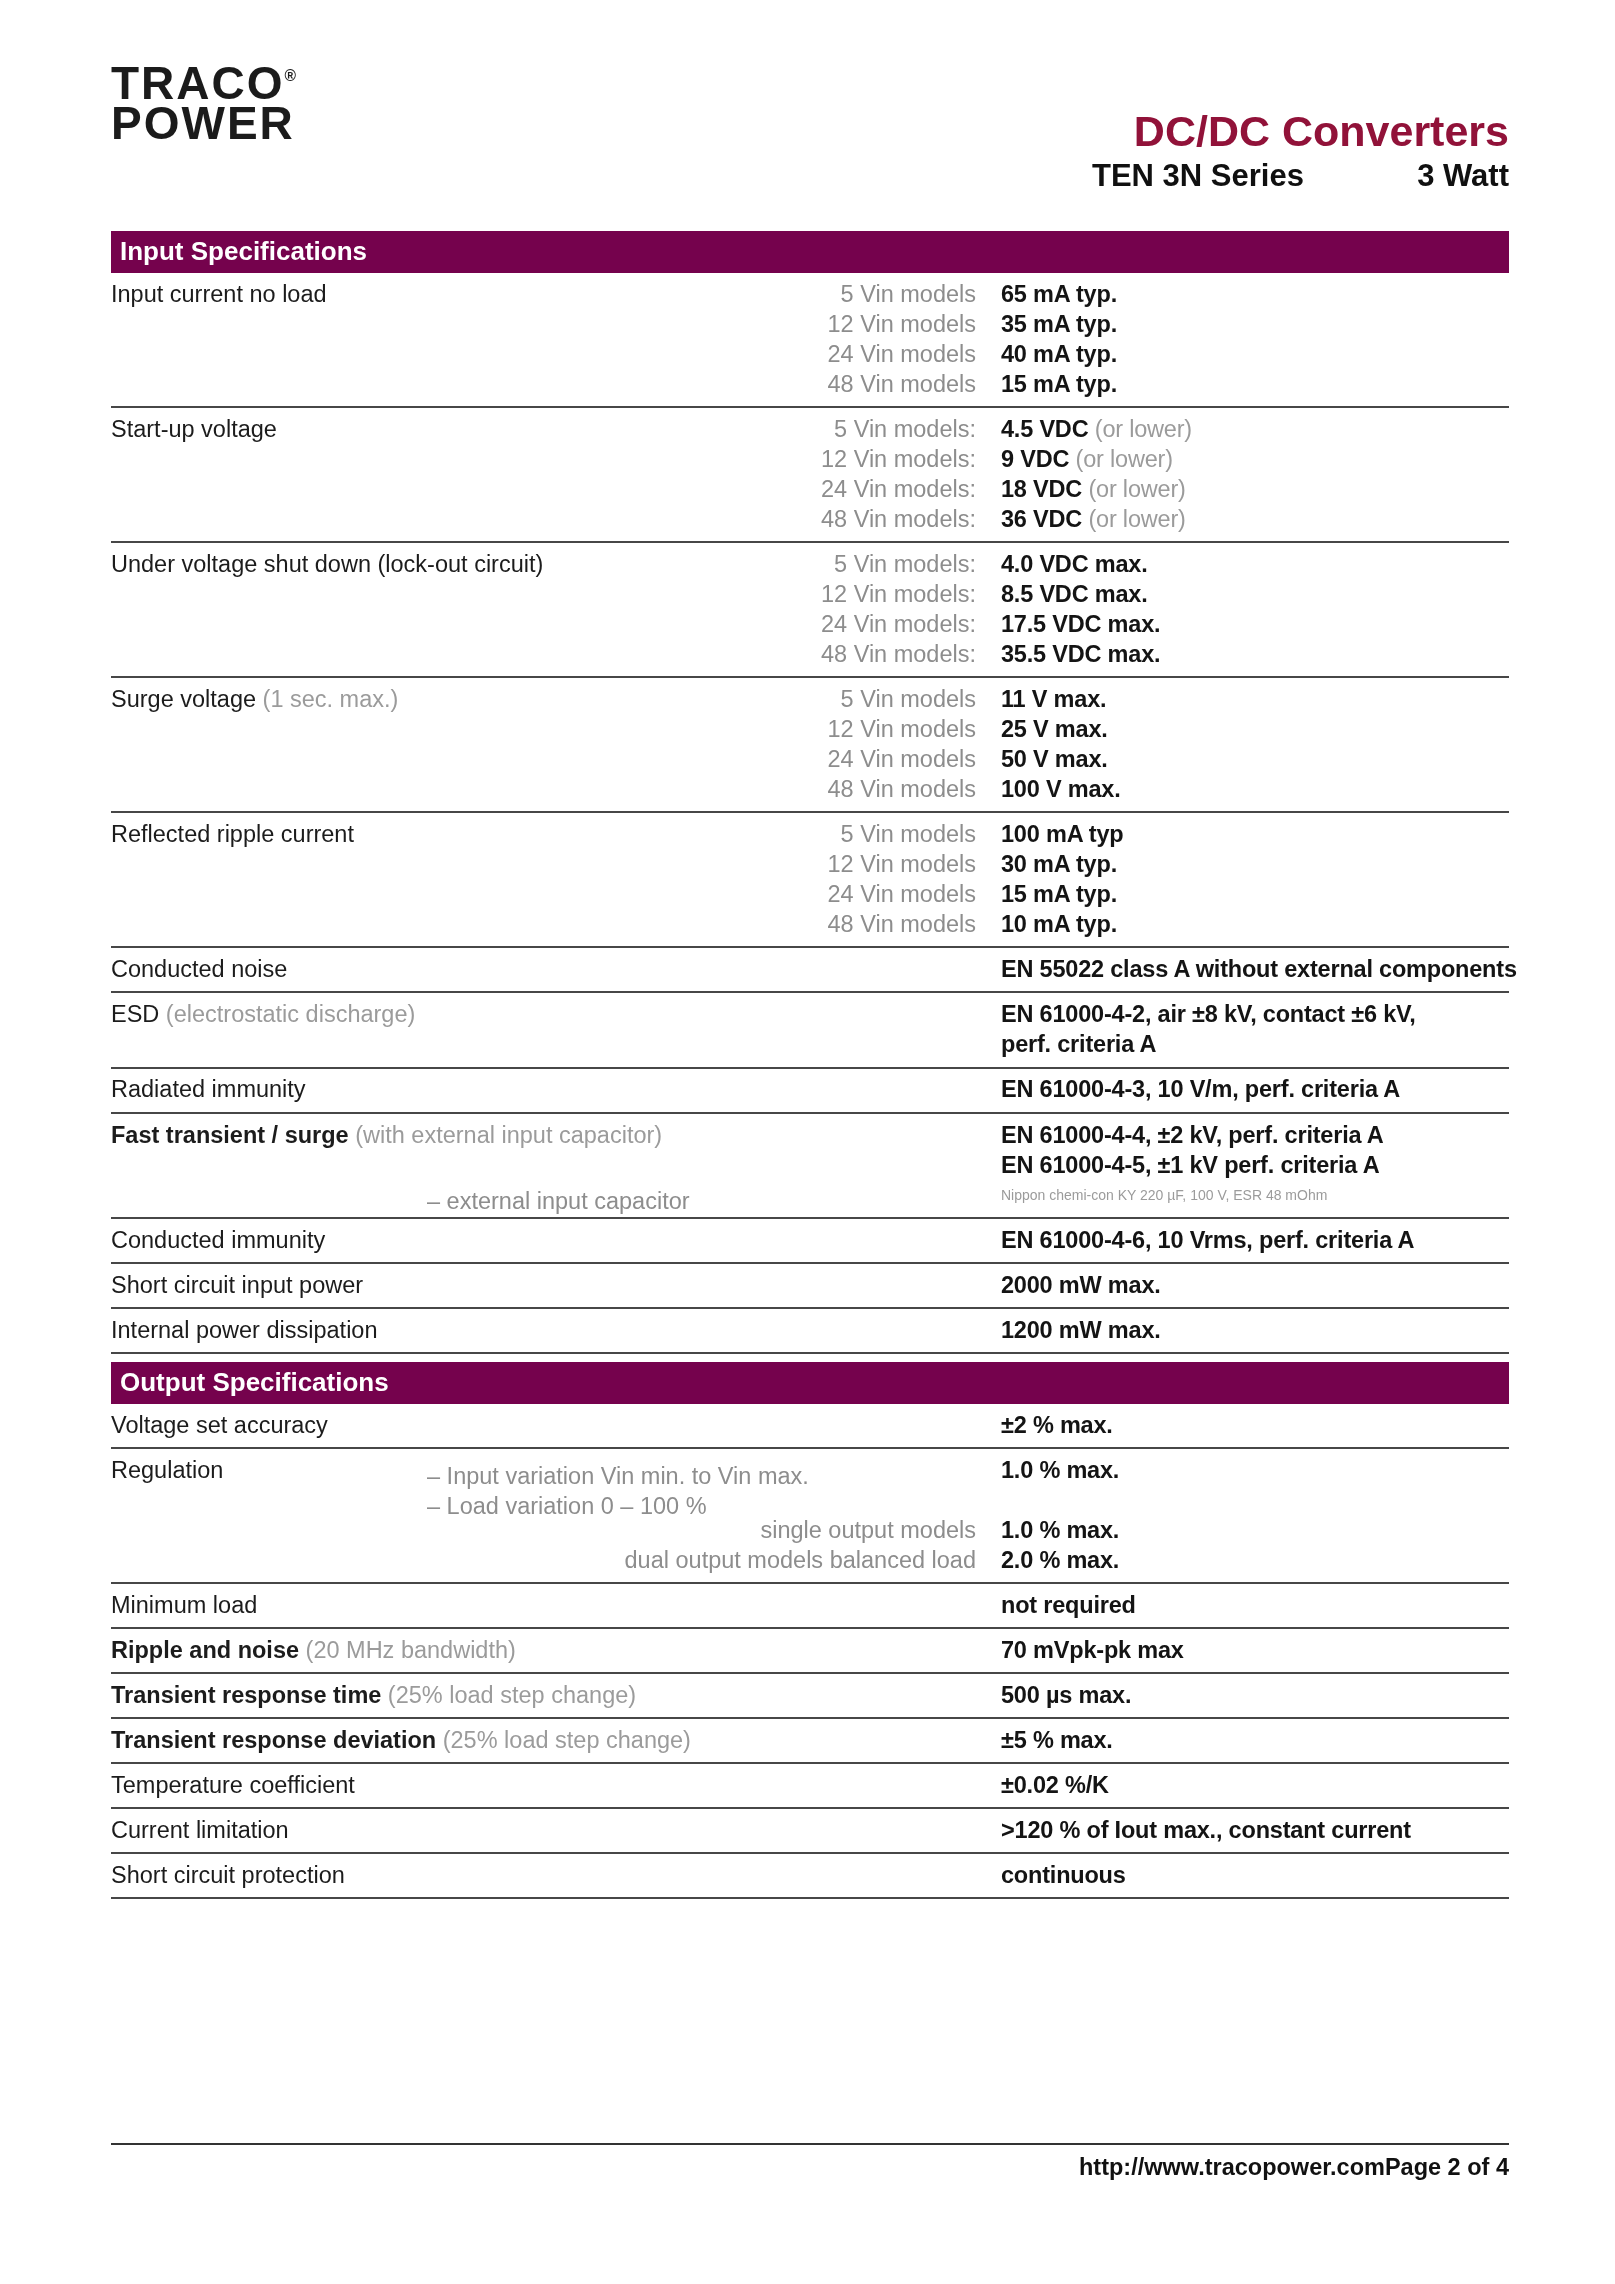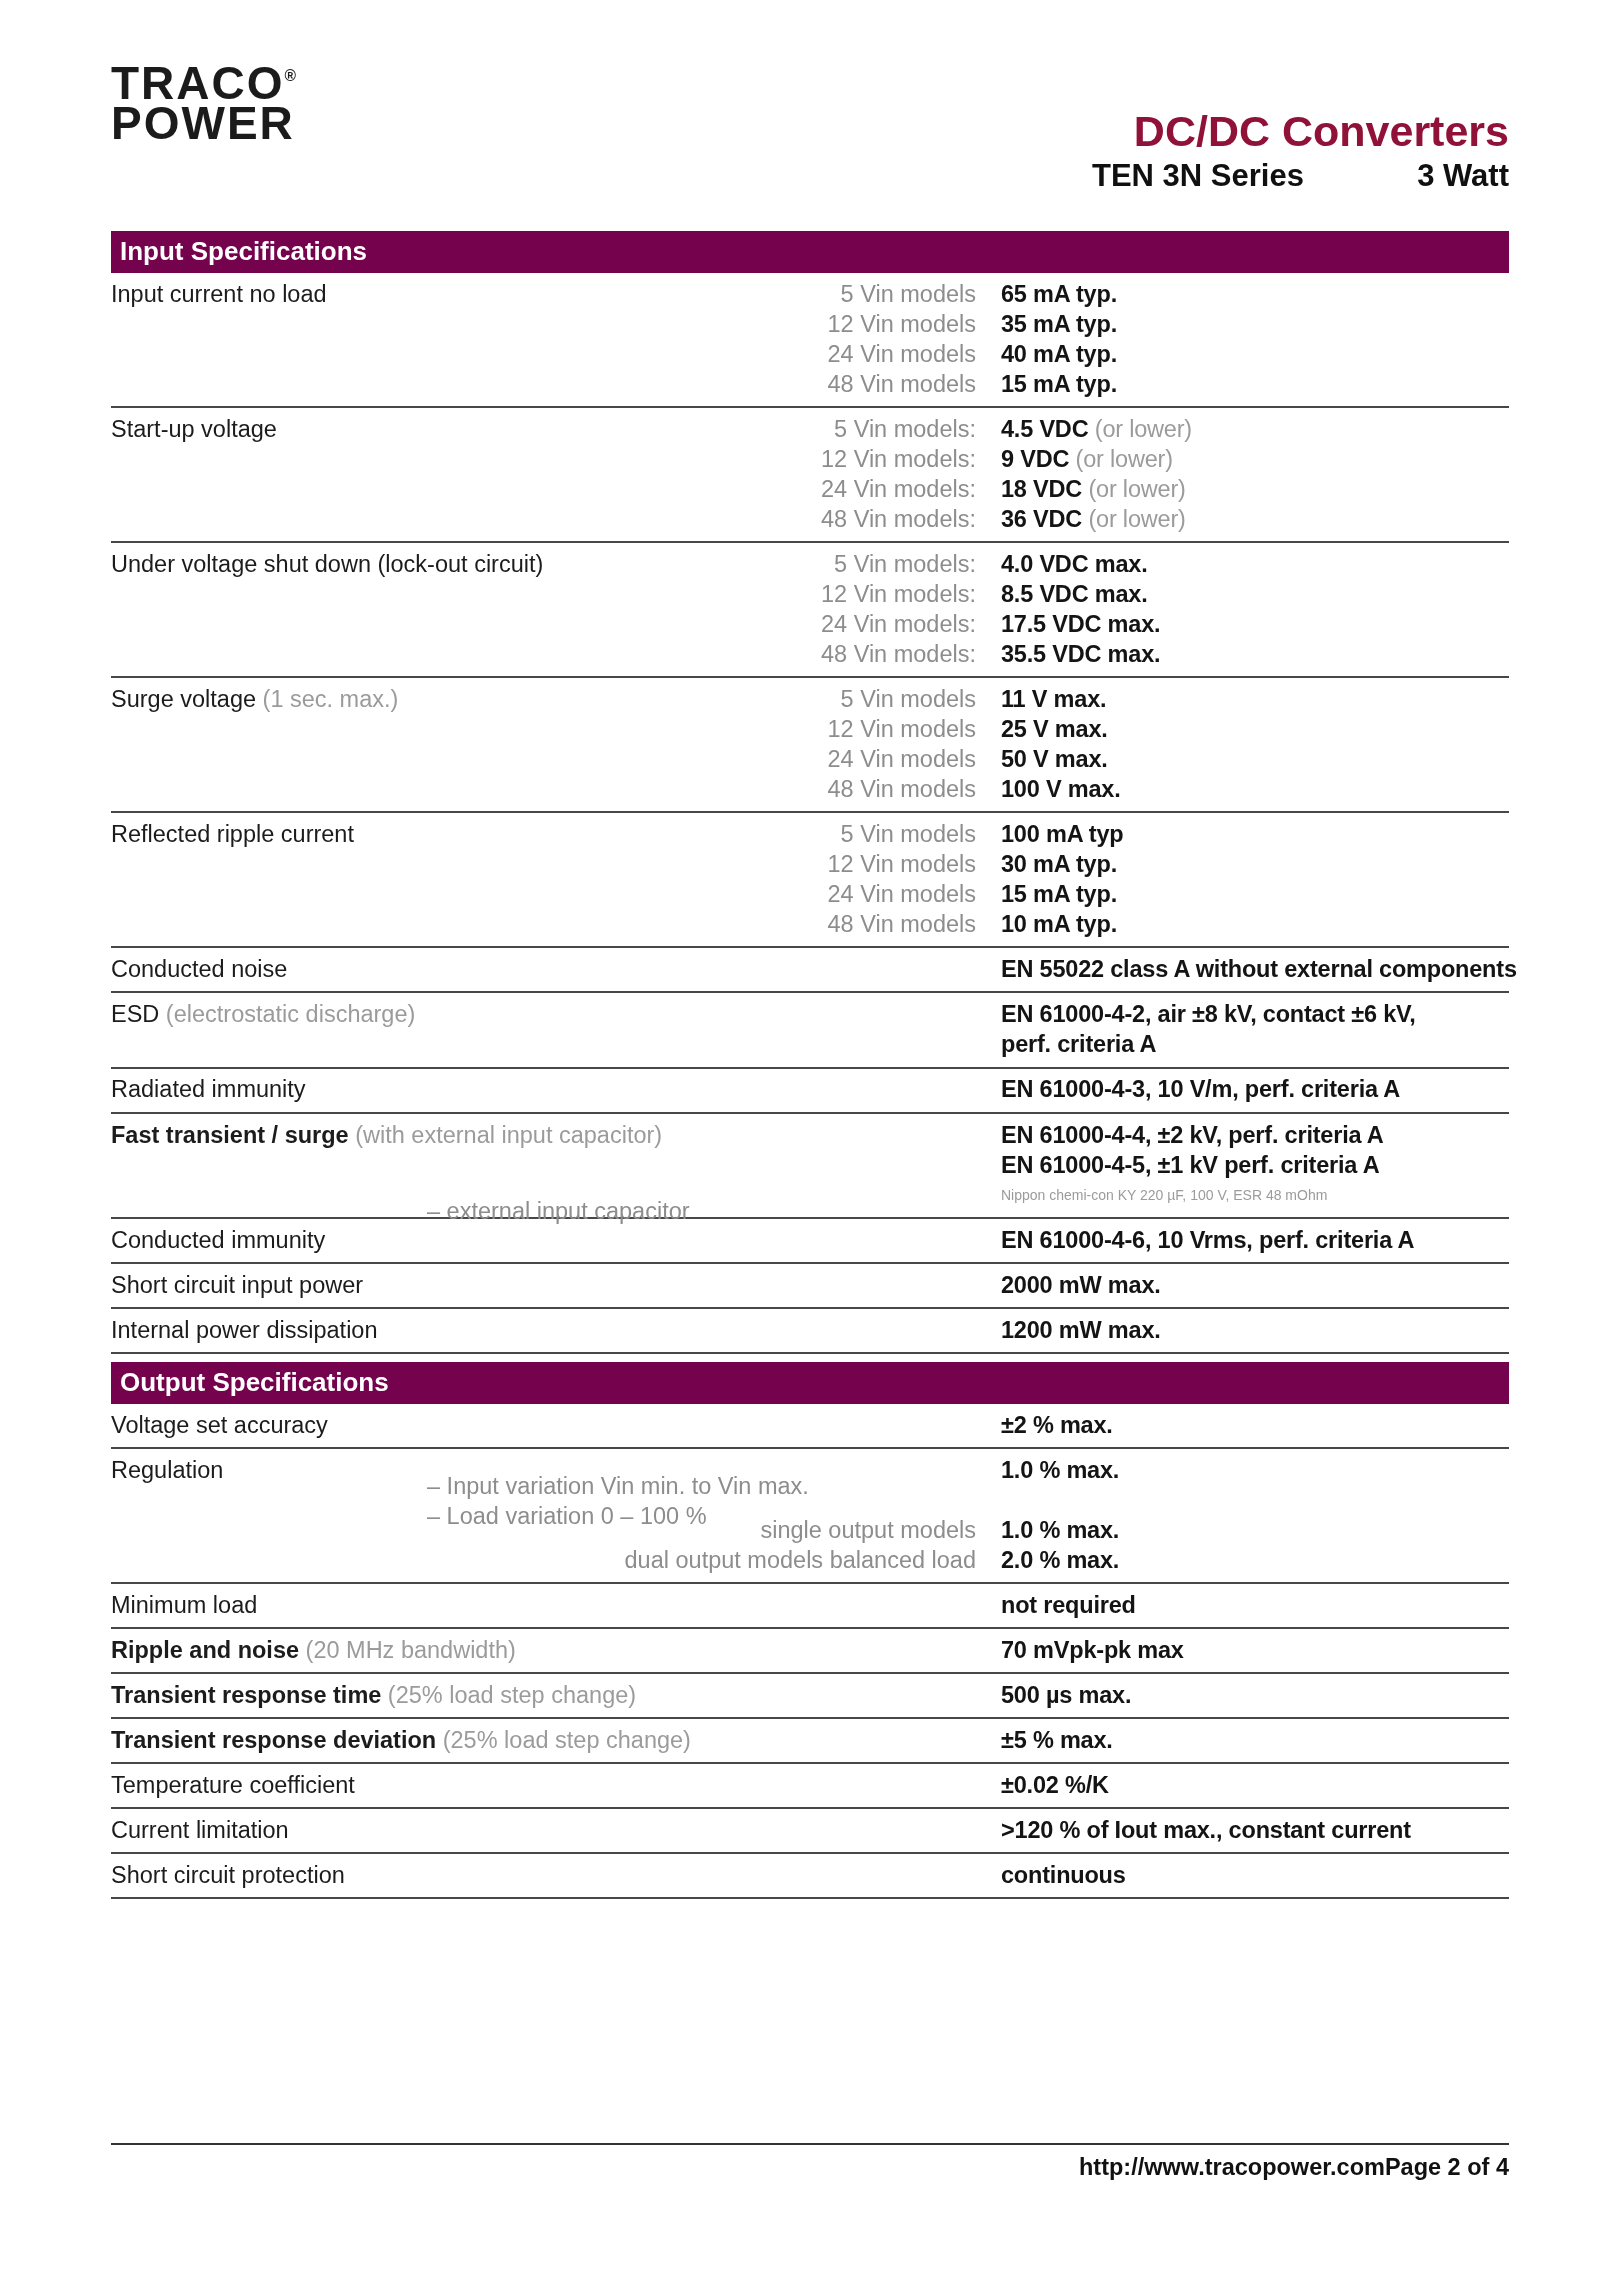--- a/index.html
+++ b/index.html
@@ -25,21 +25,21 @@
 
   
   .spec-row{border-bottom:2px solid #474747;padding:5.9px 0 7.2px;position:relative;}
   .spec-line{position:relative;height:30px;}
   .lab{position:absolute;left:0;top:0;font-size:23.5px;font-weight:400;color:#1c1c1c;
        white-space:nowrap;line-height:30px;}
   .lab.b{font-weight:700;}
   .note{color:#9b9b9b;font-weight:400;}
   .mid{position:absolute;left:0;top:0;width:865px;text-align:right;color:#8d8d8d;
        font-size:23.5px;white-space:nowrap;line-height:30px;}
-  .midleft{position:absolute;left:316px;top:16px;color:#8d8d8d;font-size:23.5px;
+  .midleft{position:absolute;left:316px;top:6px;color:#8d8d8d;font-size:23.5px;
            white-space:nowrap;line-height:30px;}
   .val{position:absolute;left:890px;top:0;font-size:23.5px;font-weight:700;color:#141414;
        white-space:nowrap;line-height:30px;letter-spacing:-0.2px;}
   .tail{font-weight:400;color:#9b9b9b;}
   .gval{position:absolute;left:890px;top:0;font-size:14px;font-weight:400;color:#9b9b9b;
         white-space:nowrap;line-height:30px;}
 
   
   footer{position:absolute;left:111px;width:1398px;top:2143px;
          border-top:2.6px solid #333333;padding-top:9px;

